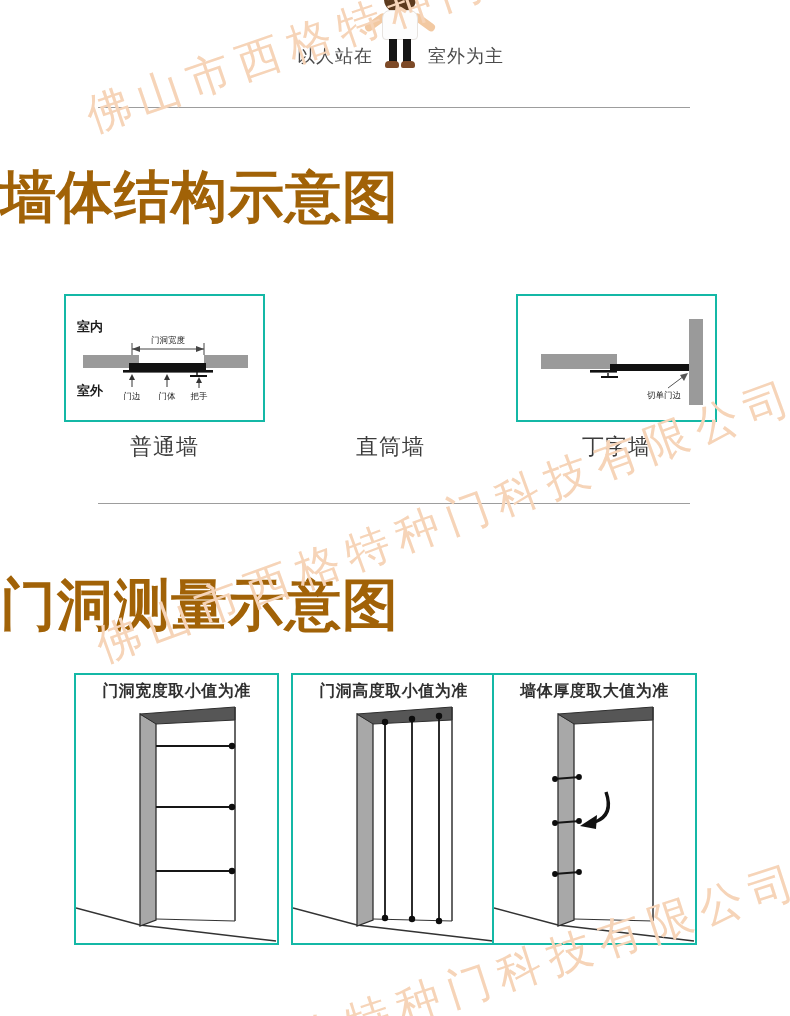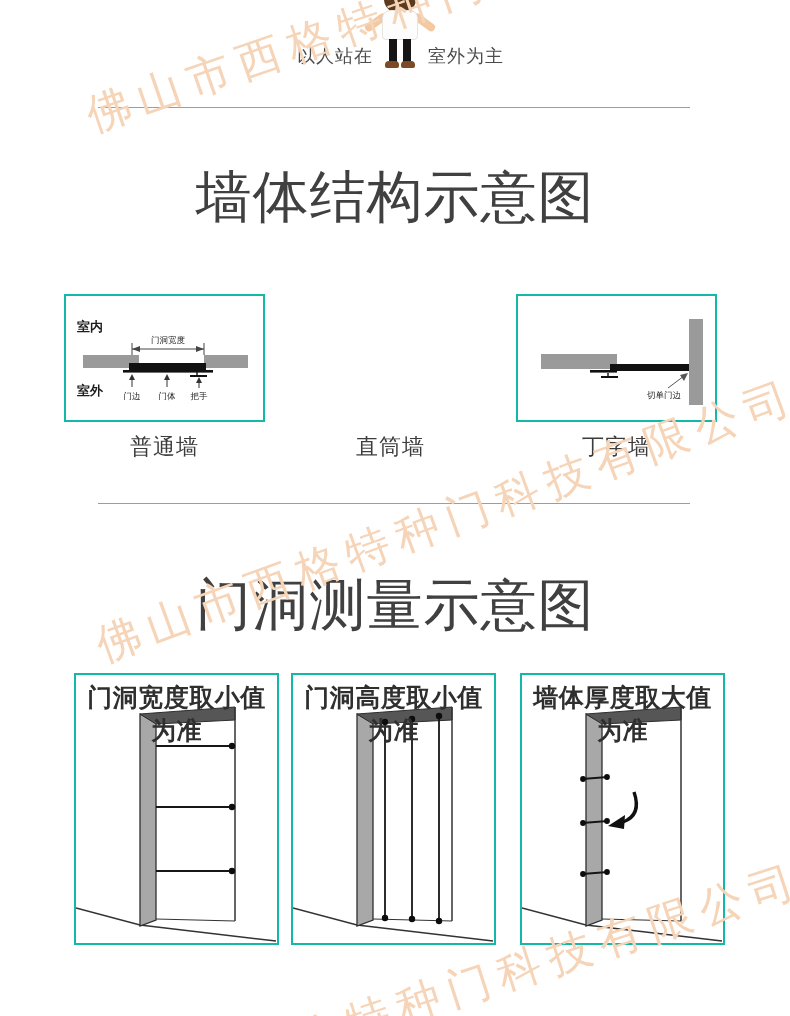--- a/index.html
+++ b/index.html
@@ -33,43 +33,43 @@
   .person .leg { position:absolute; top:39px; width:8px; height:24px; background:#151515; }
   .person .leg.l { left:31px; } .person .leg.r { left:45px; }
   .person .shoe { position:absolute; top:61px; width:14px; height:7px; background:#7d4a27; border-radius:4px 4px 2px 2px; }
   .person .shoe.l { left:27px; } .person .shoe.r { left:43px; }
 
   .divider { position:absolute; left:98px; width:592px; height:1px; background:#9d9d9d; }
   .d1 { top:107px; } .d2 { top:503px; }
 
   
   .title {
-    position:absolute; left:0; width:790px; text-align:center;
-    font-size:56px; font-weight:400; letter-spacing:1px; color:#404040;
+    position:absolute; left:0; width:790px; 
+    font-size:56px; font-weight:700; letter-spacing:1px; color:#a16207;
   }
   .t1 { top:160px; } .t2 { top:568px; }
 
   
   .dbox { position:absolute; background:#ffffff; border:2px solid #14b8a6; }
   .r1 { top:294px; width:201px; height:128px; }
   .b1 { left:64px; } .b2 { left:290px; } .b3 { left:516px; }
   .dlabel {
     position:absolute; top:432px; width:201px; text-align:center;
     font-size:22px; letter-spacing:1px; color:#3c3c3c;
   }
   .dl1 { left:64px; } .dl2 { left:290px; } .dl3 { left:516px; }
   .dbox svg { display:block; width:100%; height:100%; }
   .dbox svg text { font-family:"Liberation Serif","DejaVu Serif",serif; fill:#1c1c1c; }
 
   
   .r2 { top:673px; width:205px; height:272px; }
-  .c1 { left:74px; } .c2 { left:291px; } .c3 { left:520px;padding-left:16px; }
+  .c1 { left:74px; } .c2 { left:291px; } .c3 { left:492px;padding-left:16px; }
   .caption {
     position:absolute; left:0; top:6px; width:100%; text-align:center;
-    font-size:25px; font-weight:700; color:#2f2f2f; letter-spacing:0.5px;
+    font-size:16px; font-weight:700; color:#2f2f2f; letter-spacing:0.5px;
     font-family:"Liberation Sans","DejaVu Sans",sans-serif;
   }
   .r2 svg { position:absolute; left:0; top:0; }
 </style>
 </head>
 <body>
 
 <div class="page">
 
   <div class="wm wm1" style="color: rgb(246, 212, 184);">佛山市西格特种门科技有限公司</div>

